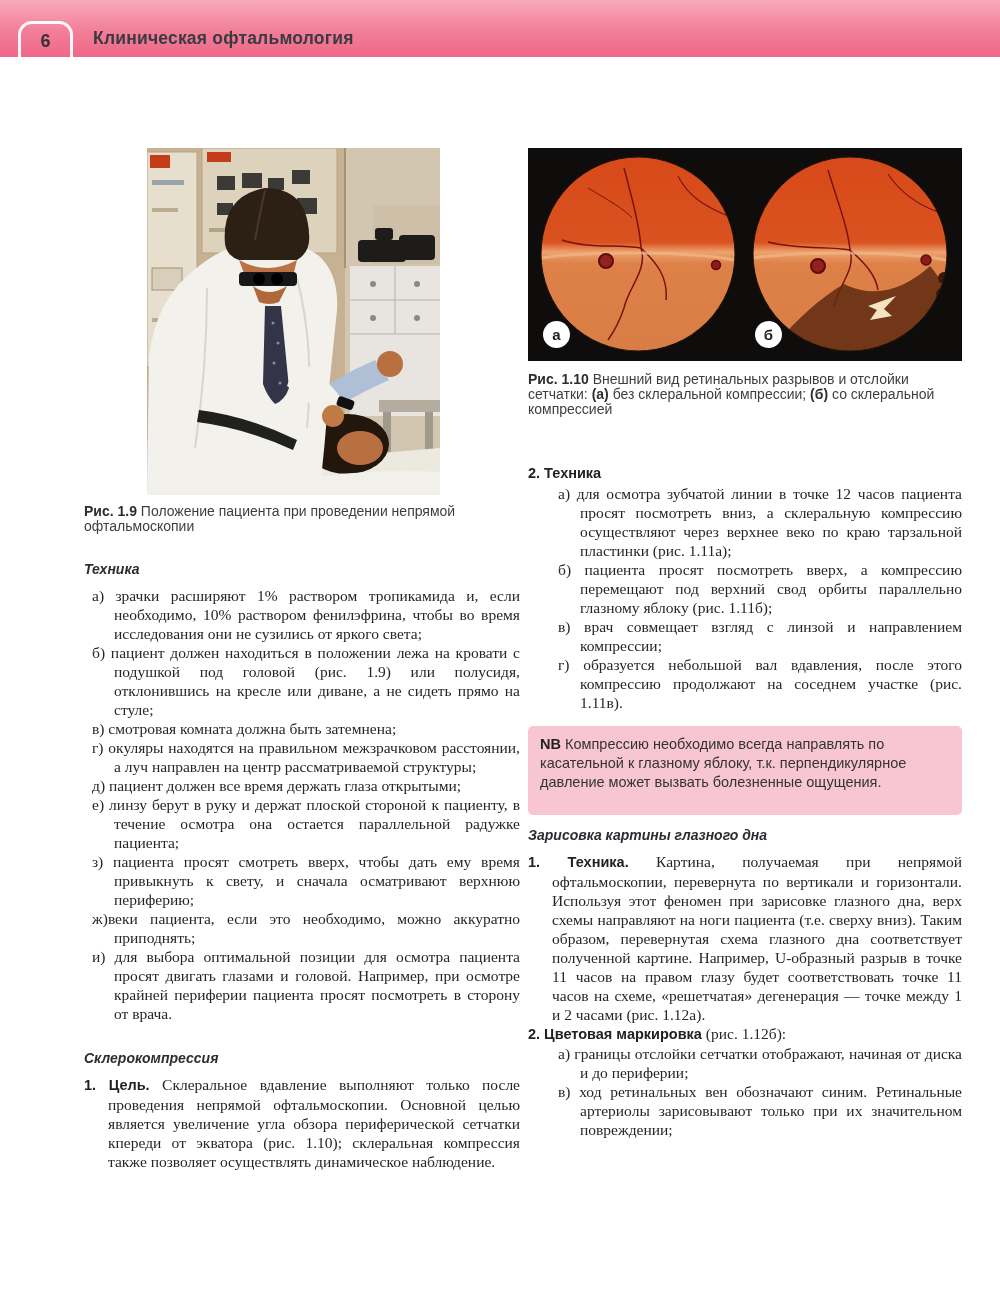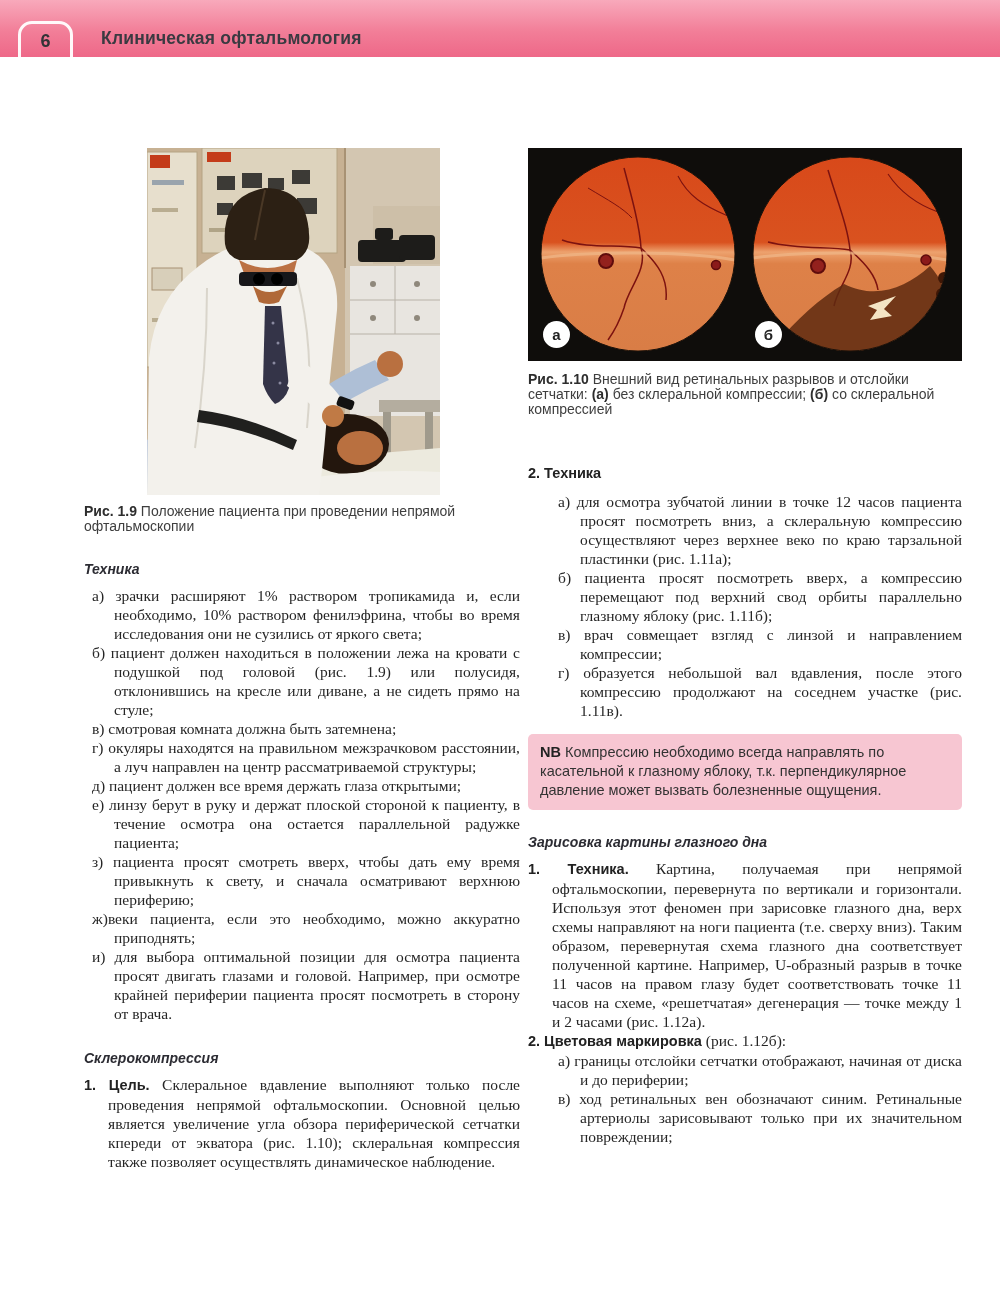--- a/index.html
+++ b/index.html
@@ -6,21 +6,21 @@
   .page { position:relative; width:1000px; height:1313px; background:#ffffff; overflow:hidden;
           font-family:"Liberation Serif", serif; color:#262626; }
 
   
   .band { position:absolute; top:0; left:0; width:1000px; height:57px;
           background:linear-gradient(180deg,#f8a9bb 0%,#f27e98 55%,#ee6888 100%); }
   .page-tab { position:absolute; top:21px; left:18px; width:55px; height:50px;
           border:3px solid rgba(255,255,255,.95); border-radius:14px; box-sizing:border-box;
           display:flex; align-items:center; justify-content:center; padding-bottom:10px;
           font-family:"Liberation Sans",sans-serif; font-weight:700; font-size:18px; color:#333336; }
-  .htitle { position:absolute; top:28px; left:101px;
+  .htitle { position:absolute; top:28px; left:93px;
           font-family:"Liberation Sans",sans-serif; font-weight:700; font-size:17.5px;
           color:#3a3a41; letter-spacing:.2px; }
 
   
   .col { position:absolute; top:148px; width:436px; }
   .col-left  { left:84px; }
   .col-right { left:528px; width:434px; }
 
   .photo { width:293px; height:347px; margin-left:63px; overflow:hidden; }
   .photo svg { display:block; }
@@ -31,33 +31,33 @@
 
   .shead { font-family:"Liberation Sans",sans-serif; font-style:italic; font-weight:700;
            font-size:14px; color:#2c2c33; margin:27px 0 9px 0; }
 
   .list { margin:0 0 0 8px; }
   .list-sub { margin-left:30px; }
   .li { margin:0; font-size:15.5px; line-height:19px; text-align:justify;
         padding-left:22px; text-indent:-22px; }
   .numli { padding-left:24px; text-indent:-24px; margin-left:0; }
   .sansb { font-family:"Liberation Sans",sans-serif; font-weight:700; font-size:14.5px; color:#222; }
-  .tech2head { margin:46px 0 9px 0; }
-
-  .nb { margin-top:14px; background:#f7c6d2; border-radius:5px; padding:9px 12px 10px 12px;
+  .tech2head { margin:46px 0 1px 0; }
+
+  .nb { margin-top:14px; background:#f7c6d2; border-radius:5px; padding:9px 12px 23px 12px;
         font-family:"Liberation Sans",sans-serif; font-size:14.5px; line-height:19px; color:#333; }
   .nb b { font-weight:700; color:#222; }
 
   
   .figpanel { position:relative; width:434px; height:213px; background:#0f0d0b; }
   .fig-label { position:absolute; width:27px; height:27px; background:#ffffff; border-radius:50%;
                display:flex; align-items:center; justify-content:center;
                font-family:"Liberation Sans",sans-serif; font-weight:700; font-size:15px; color:#222; }
   .col-right .caption { margin-top:11px; }
-  .sketchhead { margin-top:24px; }
+  .sketchhead { margin-top:12px; }
 </style>
 </head>
 <body>
 
 <div class="page">
 
   <div class="band"></div>
   <div class="page-tab">
     <span>6</span>
   </div>

